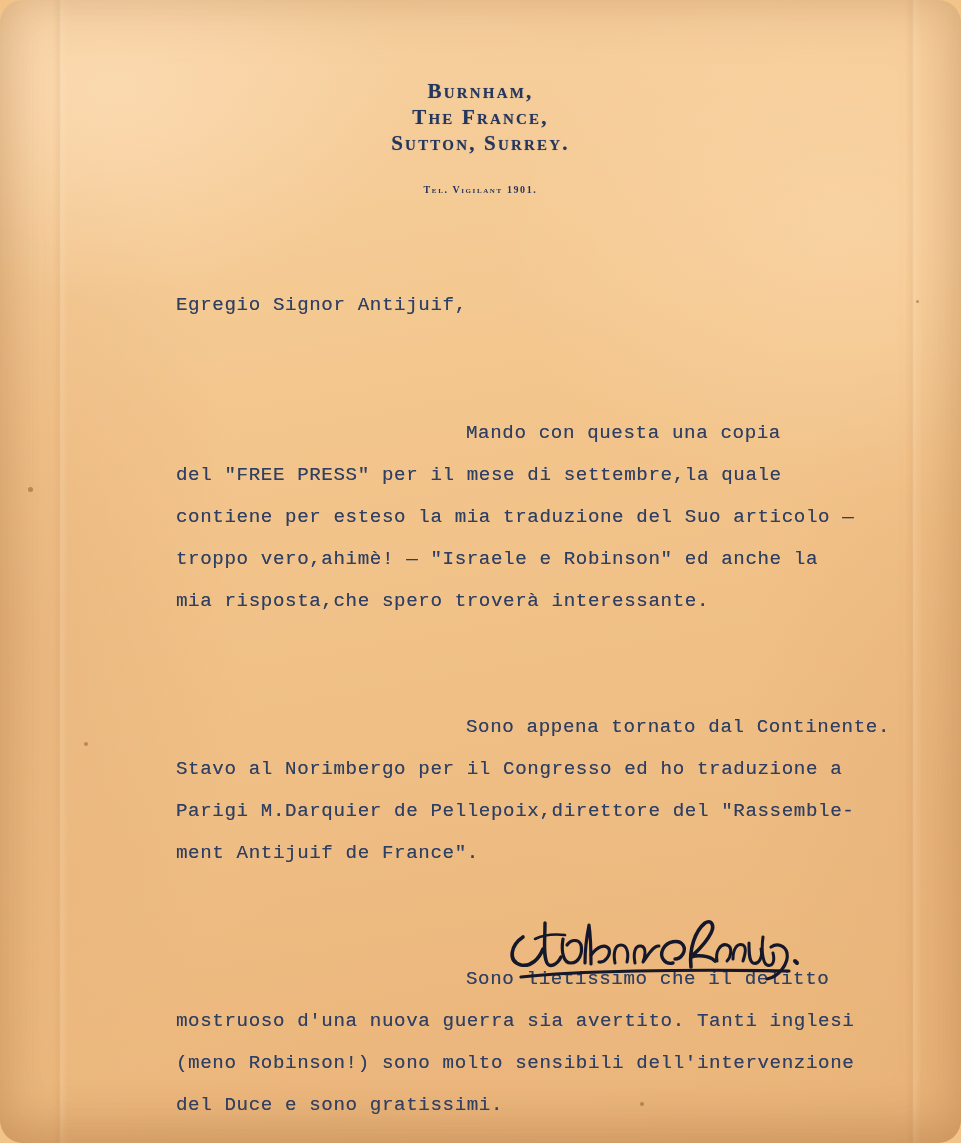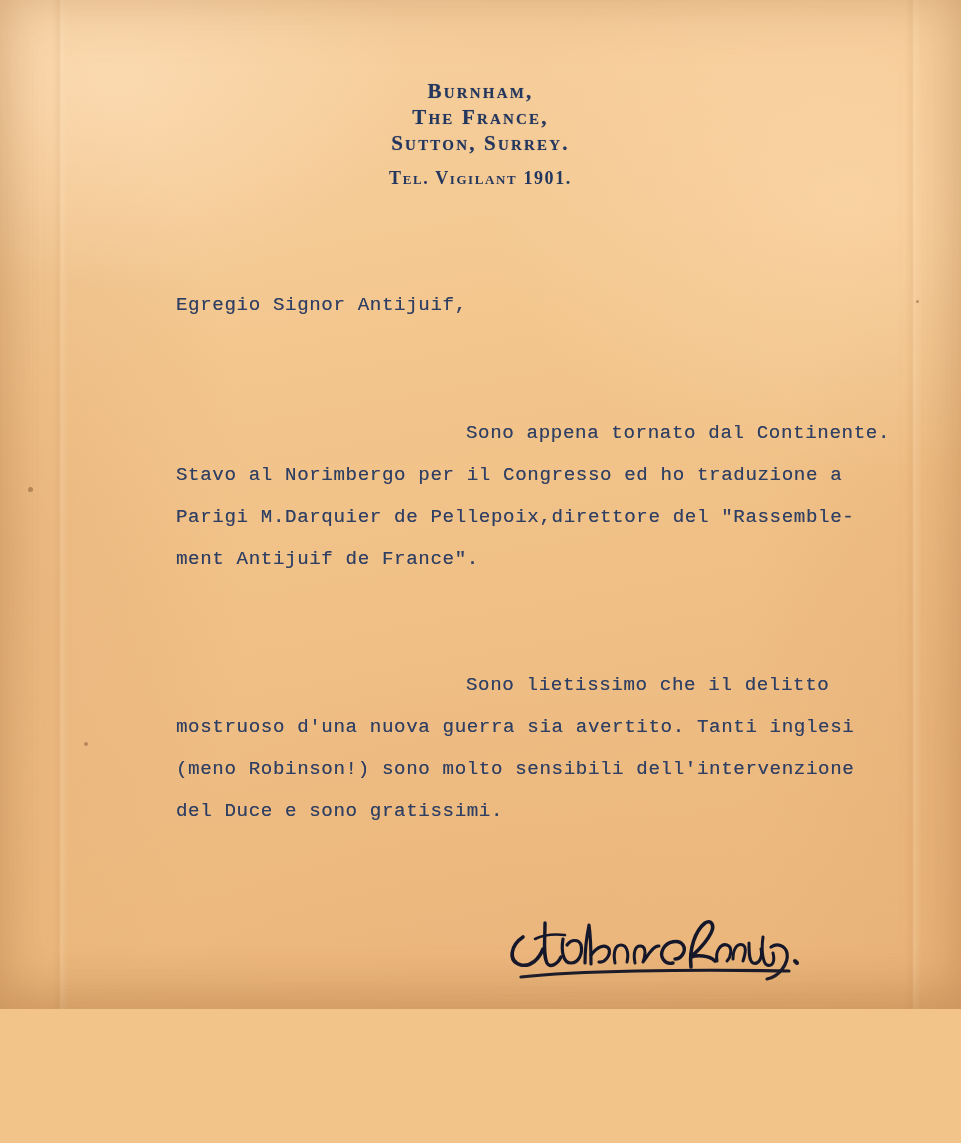--- a/index.html
+++ b/index.html
@@ -11,30 +11,31 @@
     height: 1143px;
     background: #f2c489;
     font-family: "Liberation Mono", "DejaVu Sans Mono", monospace;
     overflow: hidden;
   }
 
   
   .page {
     position: relative;
     width: 961px;
-    height: 1009px;
+    height: 1143px;
     background:
       radial-gradient(ellipse 420px 300px at 12% 8%, rgba(255,225,190,0.55), rgba(255,225,190,0) 70%),
       radial-gradient(ellipse 500px 380px at 88% 20%, rgba(255,222,182,0.45), rgba(255,222,182,0) 72%),
       radial-gradient(ellipse 600px 420px at 50% 95%, rgba(236,182,127,0.55), rgba(236,182,127,0) 70%),
       radial-gradient(ellipse 300px 700px at 2% 55%, rgba(225,170,118,0.45), rgba(225,170,118,0) 75%),
       radial-gradient(ellipse 280px 650px at 99% 70%, rgba(228,174,120,0.5), rgba(228,174,120,0) 75%),
       linear-gradient(170deg, #f7d2a2 0%, #f3c68d 35%, #eebd83 68%, #e9b478 100%);
     box-sizing: border-box;
     overflow: hidden;
+    border-radius: 23px;
   }
   
   .crease {
     position: absolute;
     top: 0;
     bottom: 0;
     width: 16px;
     background: linear-gradient(90deg, rgba(180,120,70,0) 0%, rgba(180,120,70,0.10) 45%, rgba(255,235,205,0.20) 55%, rgba(180,120,70,0) 100%);
     pointer-events: none;
   }
@@ -68,23 +69,23 @@
     font-weight: bold;
     letter-spacing: 2.2px;
     font-size: 21px;
     line-height: 26px;
     text-shadow: 0 0 1px rgba(35,54,94,0.45);
   }
   .letterhead .lh-tel {
     font-variant: small-caps;
     font-weight: bold;
     letter-spacing: 1.6px;
-    font-size: 18px;
+    font-size: 10px;
     line-height: 20px;
-    margin-top: 12px;
+    margin-top: 24px;
   }
 
   
   .typed {
     position: absolute;
     left: 176px;
     top: 200px;
     width: 740px;
     color: #2e3f63;
     font-size: 19.2px;
@@ -142,20 +143,25 @@
 
   <div class="letterhead">
     <div class="lh-line">Burnham,</div>
     <div class="lh-line">The France,</div>
     <div class="lh-line">Sutton, Surrey.</div>
     <div class="lh-tel">Tel. Vigilant 1901.</div>
   </div>
 
   <div class="typed">
     <span class="salutation">Egregio Signor Antijuif,</span>
+    <p>Mando con questa una copia
+del "FREE PRESS" per il mese di settembre,la quale
+contiene per esteso la mia traduzione del Suo articolo —
+troppo vero,ahimè! — "Israele e Robinson" ed anche la
+mia risposta,che spero troverà interessante.</p>
     <p>Sono appena tornato dal Continente.
 Stavo al Norimbergo per il Congresso ed ho traduzione a
 Parigi M.Darquier de Pellepoix,direttore del "Rassemble-
 ment Antijuif de France".</p>
     <p>Sono lietissimo che il delitto
 mostruoso d'una nuova guerra sia avertito. Tanti inglesi
 (meno Robinson!) sono molto sensibili dell'intervenzione
 del Duce e sono gratissimi.</p>
     
   </div>

